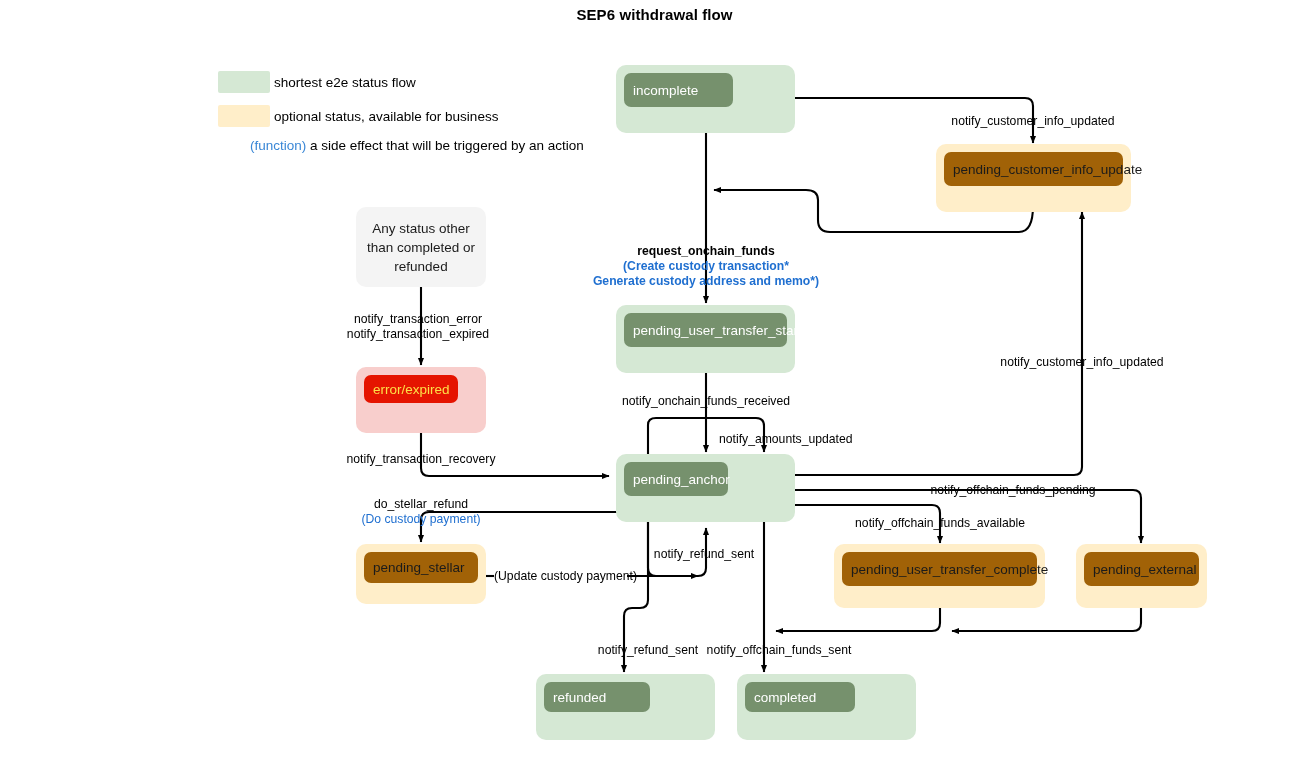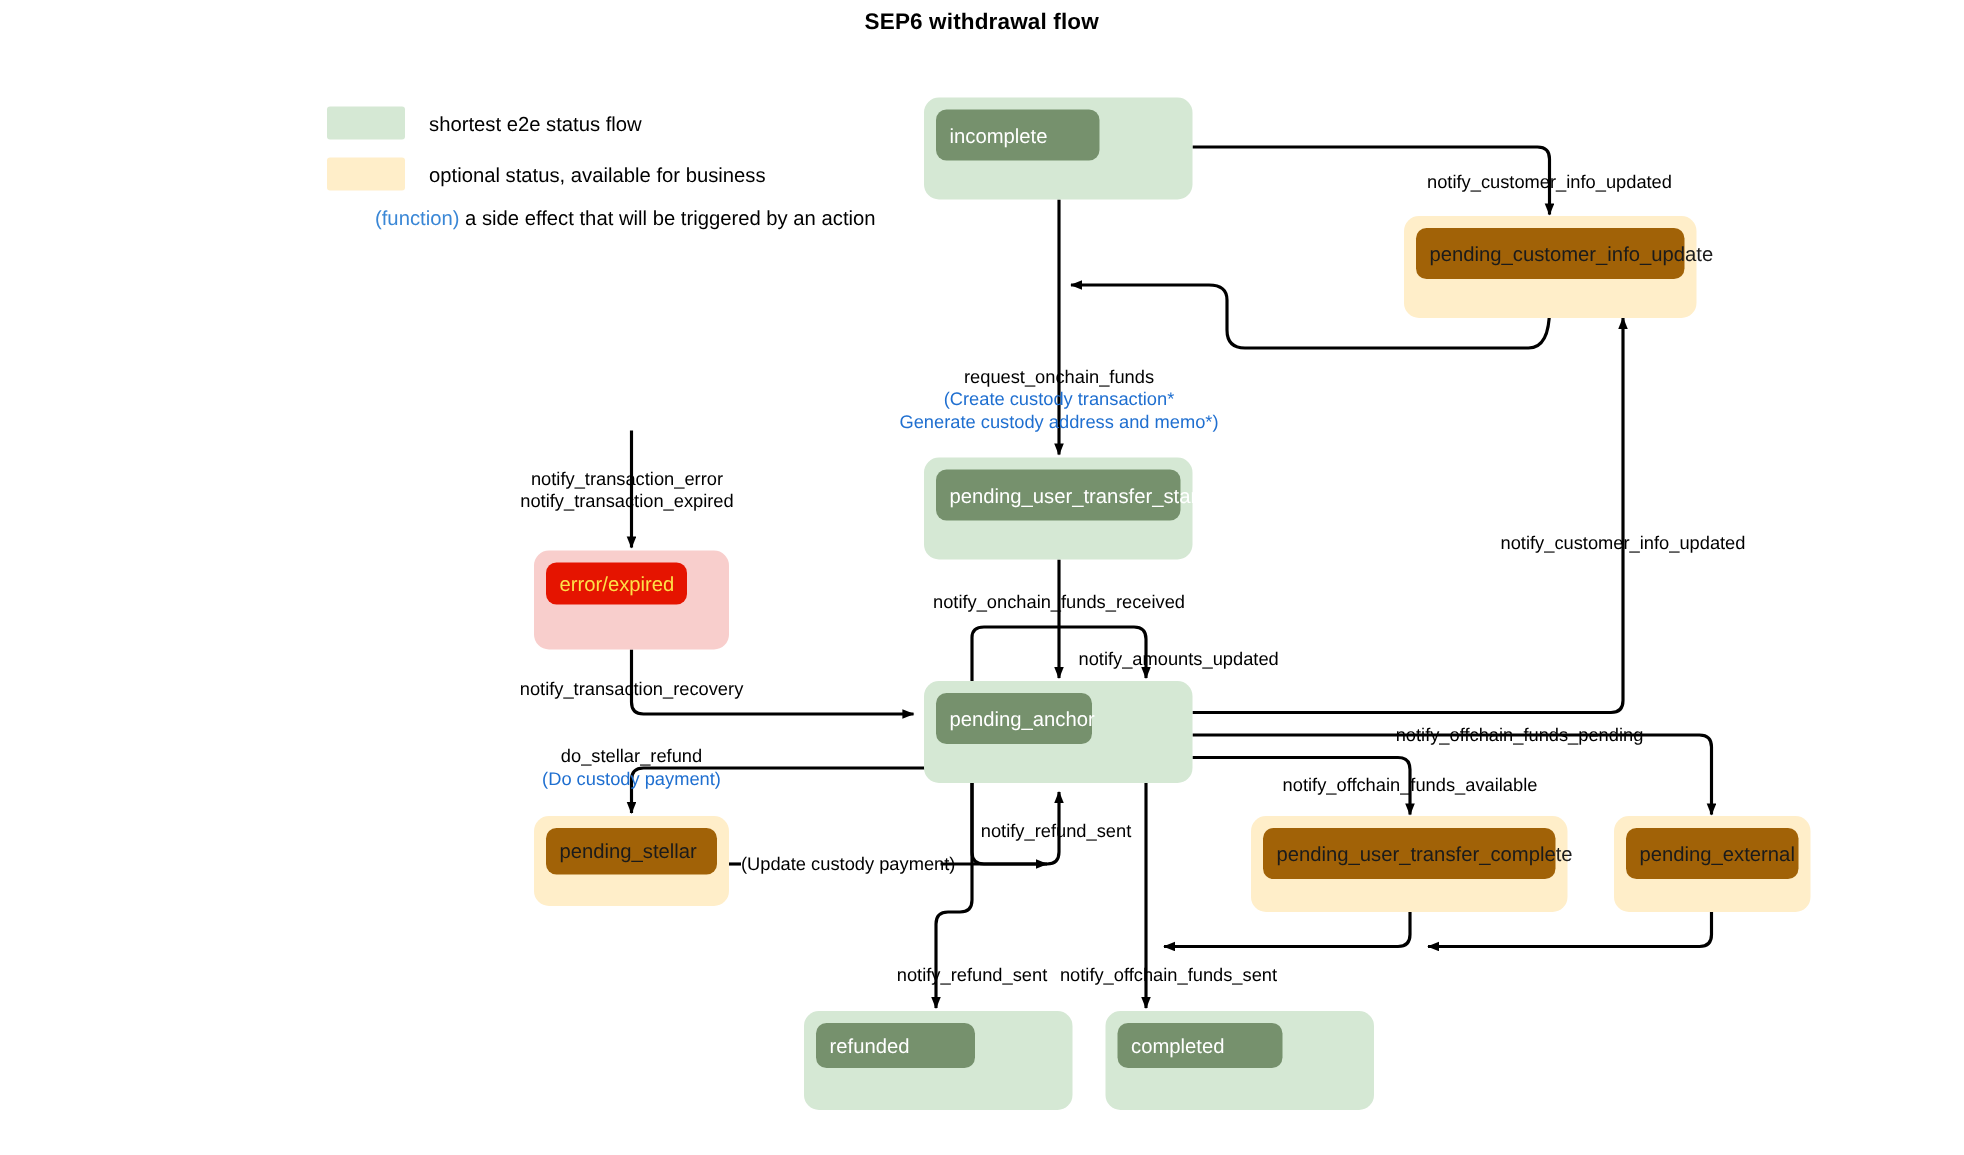--- a/index.html
+++ b/index.html
@@ -10,21 +10,21 @@
 
   #edges{position:absolute;left:0;top:0;width:1309px;height:770px;pointer-events:none;}
 
   .title{position:absolute;left:0;top:6px;width:1309px;text-align:center;
          font-size:15px;font-weight:bold;letter-spacing:.1px;}
 
   
   .legend{position:absolute;left:218px;top:70px;}
   .legend-row{display:flex;align-items:center;height:24px;margin-bottom:10px;}
   .sw{width:52px;height:22px;border-radius:2px;}
-  .legend-text{margin-left:16px;font-size:13.5px;white-space:nowrap;}
+  .legend-text{margin-left:4px;font-size:13.5px;white-space:nowrap;}
   .legend-note{font-size:13.5px;white-space:nowrap;margin-top:2px;margin-left:32px;}
   .fn{color:#3a87d6;}
 
   
   .node{position:absolute;border-radius:10px;box-sizing:border-box;}
   .node .inner{position:absolute;left:8px;top:8px;border-radius:7px;
                display:flex;align-items:center;box-sizing:border-box;padding:0 9px;
                font-size:13.5px;white-space:nowrap;}
 
   .n-green{background:#d5e8d4;}
@@ -117,20 +117,23 @@
   </div>
 
   <div class="node n-green" style="left:616px;top:305px;width:179px;height:68px;">
     <div class="inner" style="width:163px;height:34px;">pending_user_transfer_start</div>
   </div>
 
   <div class="node n-green" style="left:616px;top:454px;width:179px;height:68px;">
     <div class="inner" style="width:104px;height:34px;">pending_anchor</div>
   </div>
 
+  <div class="node n-plain" style="left:356px;top:207px;width:130px;height:80px;">
+    <span>Any status other than completed or refunded</span>
+  </div>
 
   <div class="node n-red" style="left:356px;top:367px;width:130px;height:66px;">
     <div class="inner" style="width:94px;height:28px;">error/expired</div>
   </div>
 
   <div class="node n-orange" style="left:356px;top:544px;width:130px;height:60px;">
     <div class="inner" style="width:114px;height:31px;">pending_stellar</div>
   </div>
 
   <div class="node n-orange" style="left:834px;top:544px;width:211px;height:64px;">
@@ -144,21 +147,21 @@
   <div class="node n-green" style="left:737px;top:674px;width:179px;height:66px;">
     <div class="inner" style="width:110px;height:30px;">completed</div>
   </div>
 
   <div class="node n-green" style="left:536px;top:674px;width:179px;height:66px;">
     <div class="inner" style="width:106px;height:30px;">refunded</div>
   </div>
 
   <div class="elabel c" style="left:1033px;top:114px;">notify_customer_info_updated</div>
 
-  <div class="elabel c" style="left:706px;top:244px;">
+  <div class="elabel c" style="left:706px;top:244px;font-weight:bold;">
     <div>request_onchain_funds</div>
     <div class="fn">(Create custody transaction*</div>
     <div class="fn">Generate custody address and memo*)</div>
   </div>
 
   <div class="elabel c" style="left:706px;top:394px;">notify_onchain_funds_received</div>
 
   <div class="elabel" style="left:719px;top:432px;">notify_amounts_updated</div>
 
   <div class="elabel c" style="left:1082px;top:355px;">notify_customer_info_updated</div>

